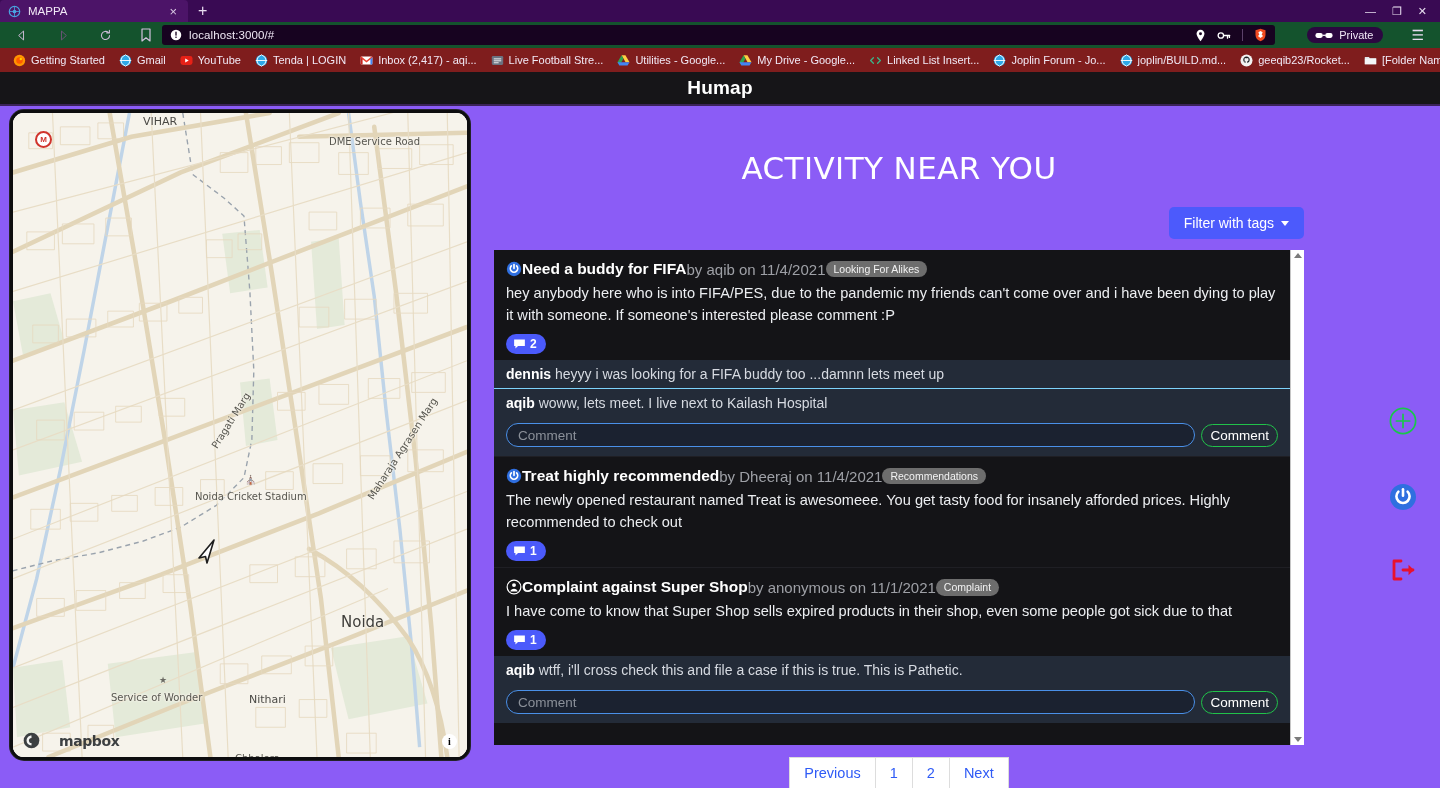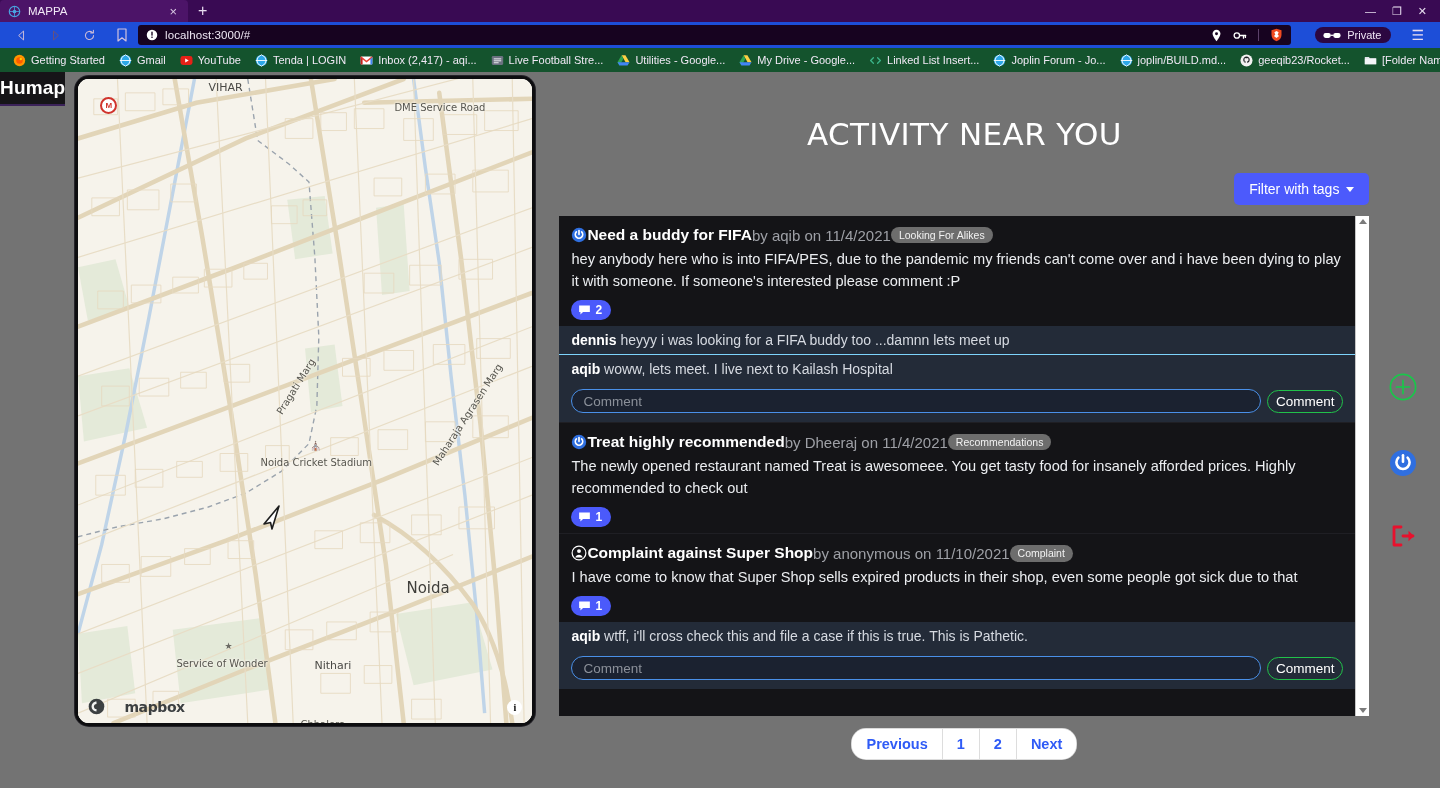--- a/index.html
+++ b/index.html
@@ -27,22 +27,22 @@
   .tab-title { flex: 1; white-space: nowrap; overflow: hidden; text-overflow: ellipsis; }
   .tab-close { color: #d9c8e3; font-size: 13px; line-height: 1; padding: 0 3px; cursor: pointer; }
   .tab-new { color: #e8dcf0; font-size: 16px; padding: 0 10px; display: flex; align-items: center; cursor: pointer; }
   .win-ctrls {
     position: absolute; right: 0; top: 0; height: 22px; display: flex;
     align-items: center; gap: 16px; padding-right: 13px; color: #e6dcee; font-size: 11px;
   }
   .win-ctrls span { cursor: pointer; line-height: 1; }
 
   .navbar {
-    height: 26px; background: #1d4ed8; display: flex; align-items: center;
-    padding: 0 8px; gap: 8px; flex: 0 0 26px;
+    height: 26px; background: #14532d; display: flex; align-items: center;
+    padding: 0 8px; gap: 16px; flex: 0 0 26px;
   }
   .nav-btn {
     width: 26px; height: 22px; display: flex; align-items: center; justify-content: center;
     color: #cdbcd8; cursor: pointer;
   }
   .nav-btn.disabled { color: #6c5278; }
   .urlbar-wrap { flex: 1; display: flex; align-items: center; gap: 10px; padding: 0 6px; }
   .bookmark-ico { color: #d3c2de; display: flex; align-items: center; cursor: pointer; }
   .urlbar {
     flex: 1; height: 20px; background: #170320; border-radius: 3px;
@@ -52,31 +52,31 @@
   .url-right { margin-left: auto; display: flex; align-items: center; gap: 11px; }
   .url-sep { width: 1px; height: 12px; background: #5b4169; }
   .private-pill {
     display: flex; align-items: center; gap: 6px; background: #2c0741;
     border-radius: 11px; padding: 2px 10px 2px 8px; color: #f0e7f5; font-size: 11px;
     margin-left: 10px; cursor: pointer;
   }
   .hamburger { color: #e8dcf0; font-size: 14px; padding: 0 8px 0 12px; cursor: pointer; }
 
   .bookmarks {
-    height: 24px; background: #14532d; display: flex; align-items: center;
+    height: 24px; background: #7f1d1d; display: flex; align-items: center;
     padding: 0 6px; gap: 0; flex: 0 0 24px; overflow: hidden;
   }
   .bm {
     display: flex; align-items: center; gap: 5px; padding: 0 7px; height: 20px;
     color: #f1e9f6; font-size: 11px; white-space: nowrap; cursor: pointer; border-radius: 3px;
   }
   .bm-ico { width: 13px; height: 13px; flex: 0 0 13px; display: flex; align-items: center; justify-content: center; }
 
   
-  .page { flex: 1; background: #737373; display: flex; flex-direction: row; position: relative; }
+  .page { flex: 1; background: #8b5cf6; display: flex; flex-direction: column; position: relative; }
 
   .app-header {
     height: 34px; background: #161518; border-bottom: 2px solid #3b2259;
     display: flex; align-items: center; justify-content: center; flex: 0 0 34px;
   }
   .app-title { color: #ffffff; font-size: 19px; font-weight: 700; letter-spacing: .2px; }
 
   .body-area { flex: 1; position: relative; }
 
   
@@ -184,22 +184,22 @@
   }
   .comment-input::placeholder { color: #8b9099; }
   .comment-btn {
     background: transparent; border: 1.4px solid #21c24a; border-radius: 13px;
     color: #ffffff; font-size: 13.5px; padding: 3px 8px; cursor: pointer;
     font-family: "Liberation Sans", sans-serif; white-space: nowrap;
   }
   .post-sep { height: 1px; background: #1f1f24; }
 
   .pagination {
-    margin-top: 13px; display: flex; background: #ffffff; border-radius: 14px;
-    overflow: hidden; box-shadow: 0 0 0 1px #dcdcdc; font-weight: bold;
+    margin-top: 13px; display: flex; background: #ffffff; border-radius: 0;
+    overflow: hidden; box-shadow: 0 0 0 1px #dcdcdc;
   }
   .pg-item {
     padding: 7px 14px; color: #2f5bf6; font-size: 14.5px; cursor: pointer;
     border-left: 1px solid #dddddd; background: #fff;
   }
   .pg-item:first-child { border-left: none; }
 
   
   .rail {
     position: absolute; right: 22px; top: 300px; display: flex; flex-direction: column;
@@ -577,21 +577,21 @@
                   <span>1</span>
                 </div></div>
               <div class="post-sep"></div>
               <div class="post"><div class="post-head">
                   <svg class="icon-user" viewBox="0 0 20 20">
                     <circle cx="10" cy="10" r="8.6" fill="none" stroke="#ffffff" stroke-width="1.5"></circle>
                     <circle cx="10" cy="7.6" r="2.4" fill="#ffffff"></circle>
                     <path d="M5.4 15.6a4.8 4.8 0 0 1 9.2 0z" fill="#ffffff"></path>
                   </svg>
                   <span class="post-title">Complaint against Super Shop</span>
-                  <span class="post-meta">by anonymous on 11/10/2021</span>
+                  <span class="post-meta">by anonymous on 11/1/2021</span>
                   <span class="post-tag">Complaint</span>
                 </div><div class="post-body">I have come to know that Super Shop sells expired products in their shop, even some people got sick due to that</div><div class="count-badge">
                   <svg width="13" height="13" viewBox="0 0 16 16">
                     <path d="M1.4 3.2h13.2v8H6.2L3 14V11.2H1.4z" fill="#ffffff"></path>
                   </svg>
                   <span>1</span>
                 </div></div>
               <div class="comments">
                 <div class="comment-row"><span class="comment-author">aqib</span><span> wtff, i'll cross check this and file a case if this is true. This is Pathetic.</span></div>
                 <div class="comment-form">

